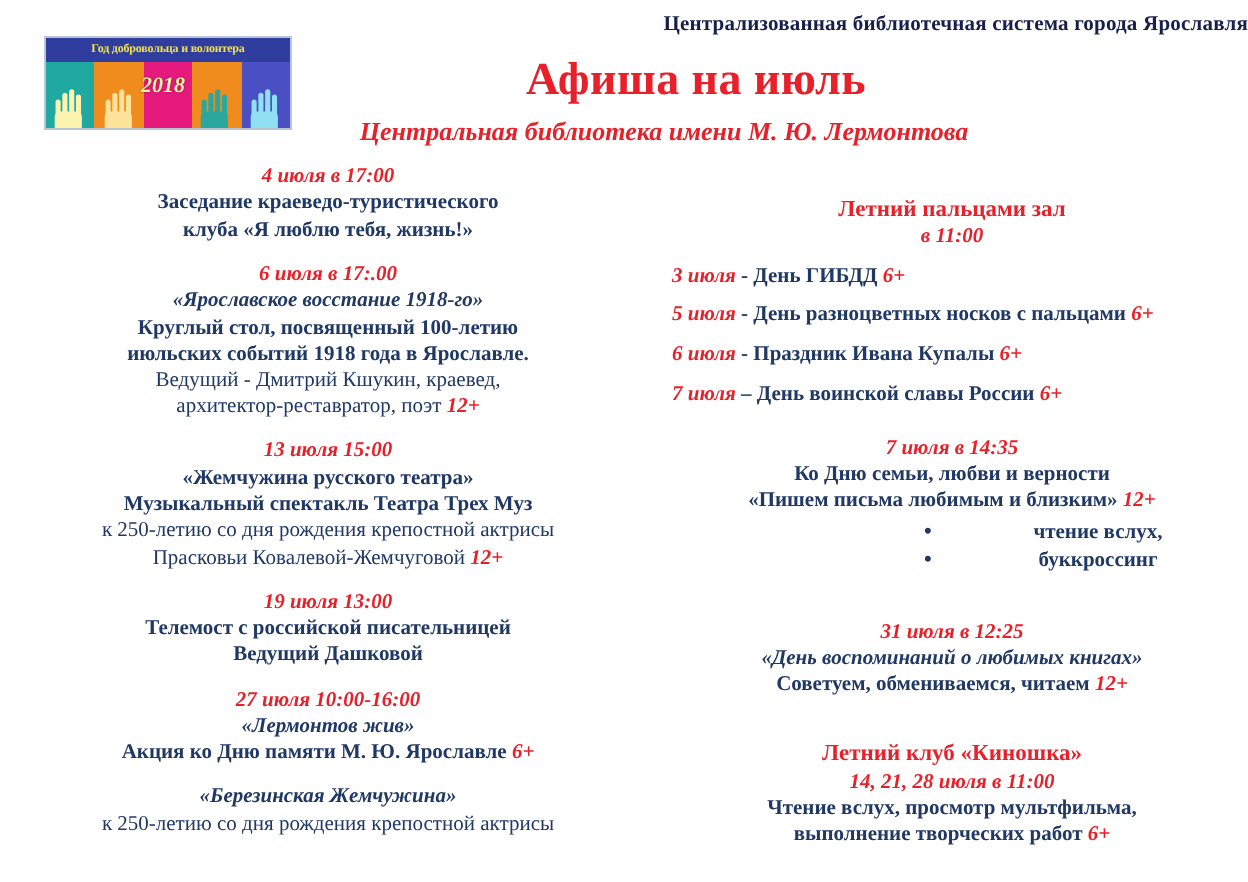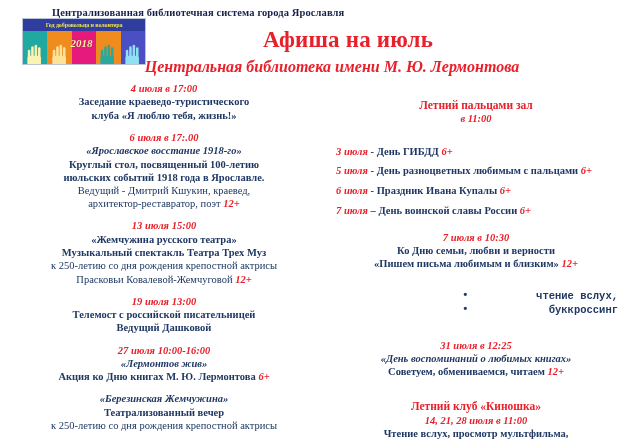--- a/index.html
+++ b/index.html
@@ -25,21 +25,21 @@
 
   
   .header {
     position: relative;
     height: 78px;
   }
   .org-line {
     position: absolute;
     left: 0; right: 0;
     top: 7px;
-    text-align: left;
+    text-align: right;
     font-size: 10.5px;
     font-weight: bold;
     color: #16204a;
     letter-spacing: 0.1px;
     padding-left: 52px;
   }
   .main-title {
     position: absolute;
     left: 0; right: 0;
     top: 27px;
@@ -48,21 +48,21 @@
     font-weight: bold;
     color: #e8202a;
     padding-left: 72px;
     letter-spacing: 0.2px;
   }
   .sub-title {
     position: absolute;
     left: 0; right: 0;
     top: 58px;
     text-align: center;
-    font-size: 16px;
+    font-size: 13px;
     font-weight: bold;
     font-style: italic;
     color: #e8202a;
     padding-left: 40px;
   }
 
   
   .logo {
     position: absolute;
     left: 22px;
@@ -176,21 +176,21 @@
     font-size: 11.5px;
     line-height: 1.25;
   }
   .sect-head .sub {
     font-size: 10.5px;
     font-style: italic;
   }
 
   
   .rr-list {
-    margin-top: 20px;
+    margin-top: 7px;
   }
   .rr-item {
     font-size: 10.5px;
     line-height: 1.22;
     margin-bottom: 7px;
     color: #1f3864;
     font-weight: bold;
     text-align: left;
     padding-left: 2px;
   }
@@ -202,25 +202,24 @@
 
   
   .prog-label {
     font-style: italic;
     font-weight: bold;
     font-size: 10.5px;
     text-align: center;
     color: #1f3864;
   }
   ul.prog {
-    margin: 18px 0 0 0;
+    margin: 2px 0 0 0;
     padding: 0 0 0 128px;
     list-style: none;
-    text-align: right;
-    font-family: Liberation Mono, monospace;
+    text-align: center;
   }
   ul.prog li {
     font-size: 10.5px;
     font-weight: bold;
     line-height: 1.38;
     color: #1f3864;
     position: relative;
     padding-left: 18px;
   }
   ul.prog li::before {
@@ -324,49 +323,48 @@
           <div class="ev-line plain"><span>Прасковьи Ковалевой-Жемчуговой </span><span class="age">12+</span></div>
         </div>
         <div class="event">
           <div class="ev-date">19 июля 13:00</div>
           <div class="ev-line bold"><span>Телемост с российской писательницей</span></div>
           <div class="ev-line bold"><span>Ведущий Дашковой</span></div>
         </div>
         <div class="event">
           <div class="ev-date">27 июля 10:00-16:00</div>
           <div class="ev-line italic-bold"><span>«Лермонтов жив»</span></div>
-          <div class="ev-line bold"><span>Акция ко Дню книгах М. Ю. Лермонтова </span><span class="age">6+</span></div>
+          <div class="ev-line bold"><span>Акция ко Дню памяти М. Ю. Ярославле </span><span class="age">6+</span></div>
         </div>
         <div class="event">
           <div class="ev-line italic-bold"><span>«Березинская Жемчужина»</span></div>
-          <div class="ev-line bold"><span>Театрализованный вечер</span></div>
           <div class="ev-line plain"><span>к 250-летию со дня рождения крепостной актрисы</span></div>
         </div>
       </div>
 
     <div class="col col-right">
 
       <div class="spacer-lg"></div>
 
       <div class="sect-head">
         <div>Летний пальцами зал</div>
         <div class="sub">в 11:00</div>
       </div>
 
       <div class="rr-list" id="rr-list">
           <div class="rr-item"><span class="rr-date">3 июля</span><span> - </span><span>День ГИБДД </span><span class="age">6+</span></div>
-          <div class="rr-item"><span class="rr-date">5 июля</span><span> - </span><span>День разноцветных любимым с пальцами </span><span class="age">6+</span></div>
+          <div class="rr-item"><span class="rr-date">5 июля</span><span> - </span><span>День разноцветных носков с пальцами </span><span class="age">6+</span></div>
           <div class="rr-item"><span class="rr-date">6 июля</span><span> - </span><span>Праздник Ивана Купалы </span><span class="age">6+</span></div>
           <div class="rr-item"><span class="rr-date">7 июля</span><span> – </span><span>День воинской славы России </span><span class="age">6+</span></div>
         </div>
 
       <div class="spacer-sm"></div>
 
       <div class="event">
-        <div class="ev-date">7 июля в 10:30</div>
+        <div class="ev-date">7 июля в 14:35</div>
         <div class="ev-line bold">Ко Дню семьи, любви и верности</div>
         <div class="ev-line bold"><span>«Пишем письма любимым и близким» </span><span class="age">12+</span></div>
         <ul class="prog" id="prog-list">
             <li>чтение вслух,</li>
             <li>буккроссинг</li>
           </ul>
       </div>
 
       <div class="spacer-md"></div>
 

